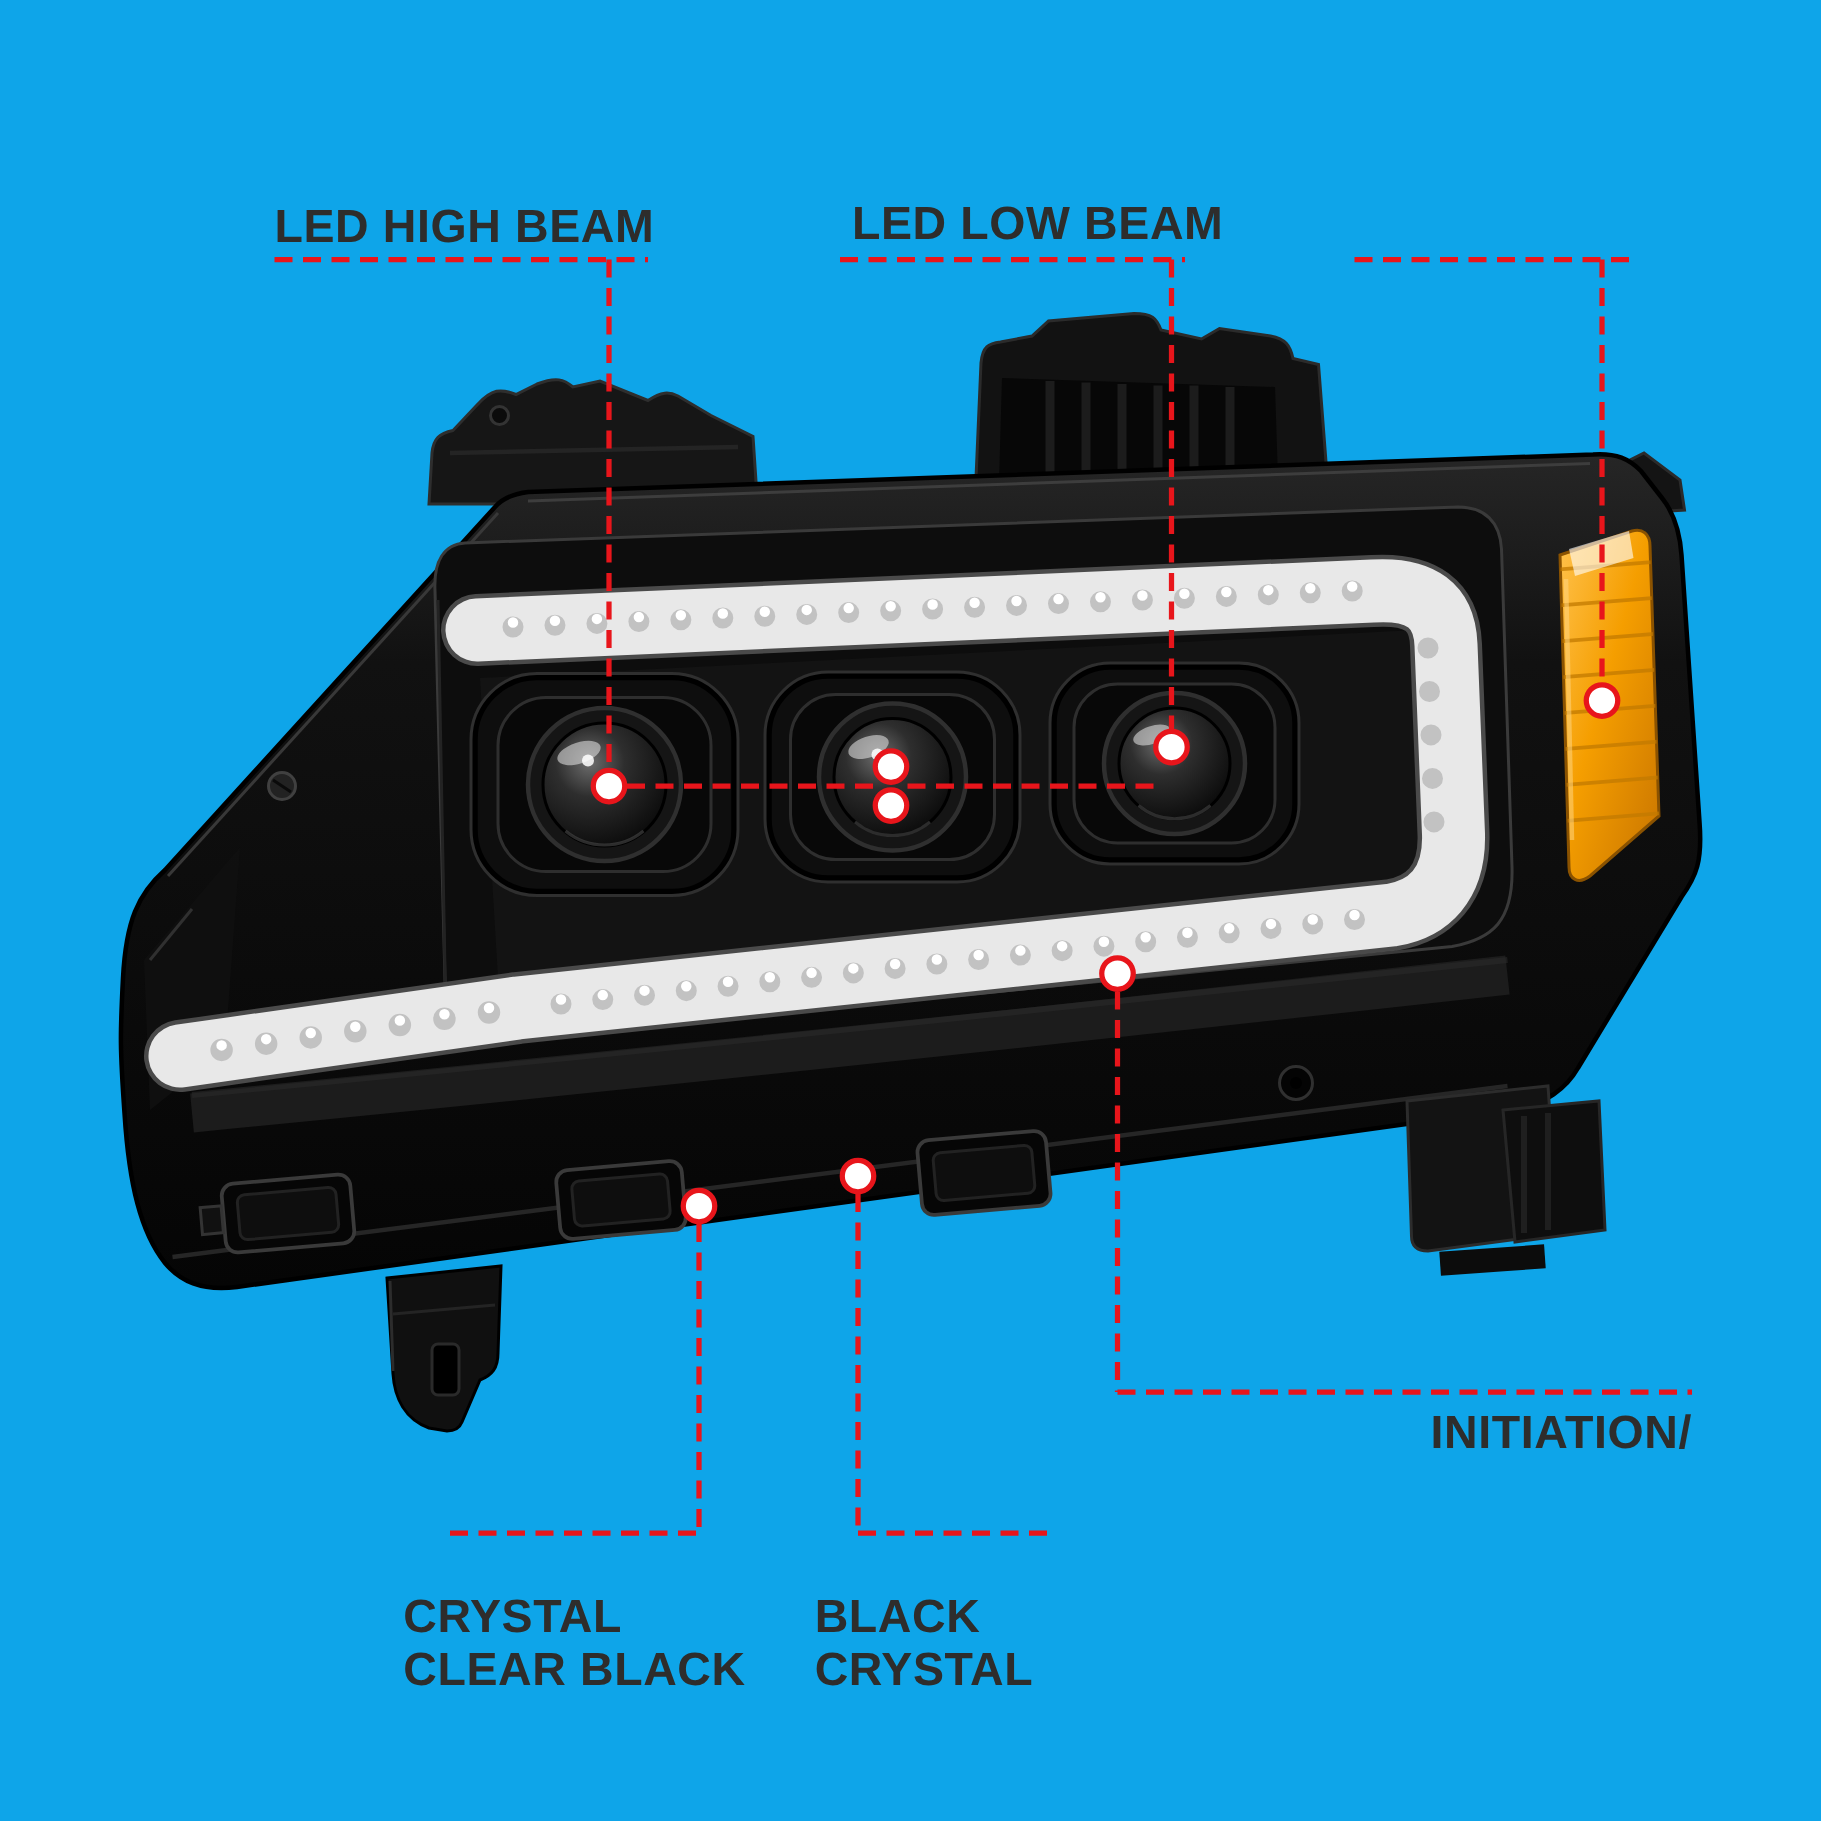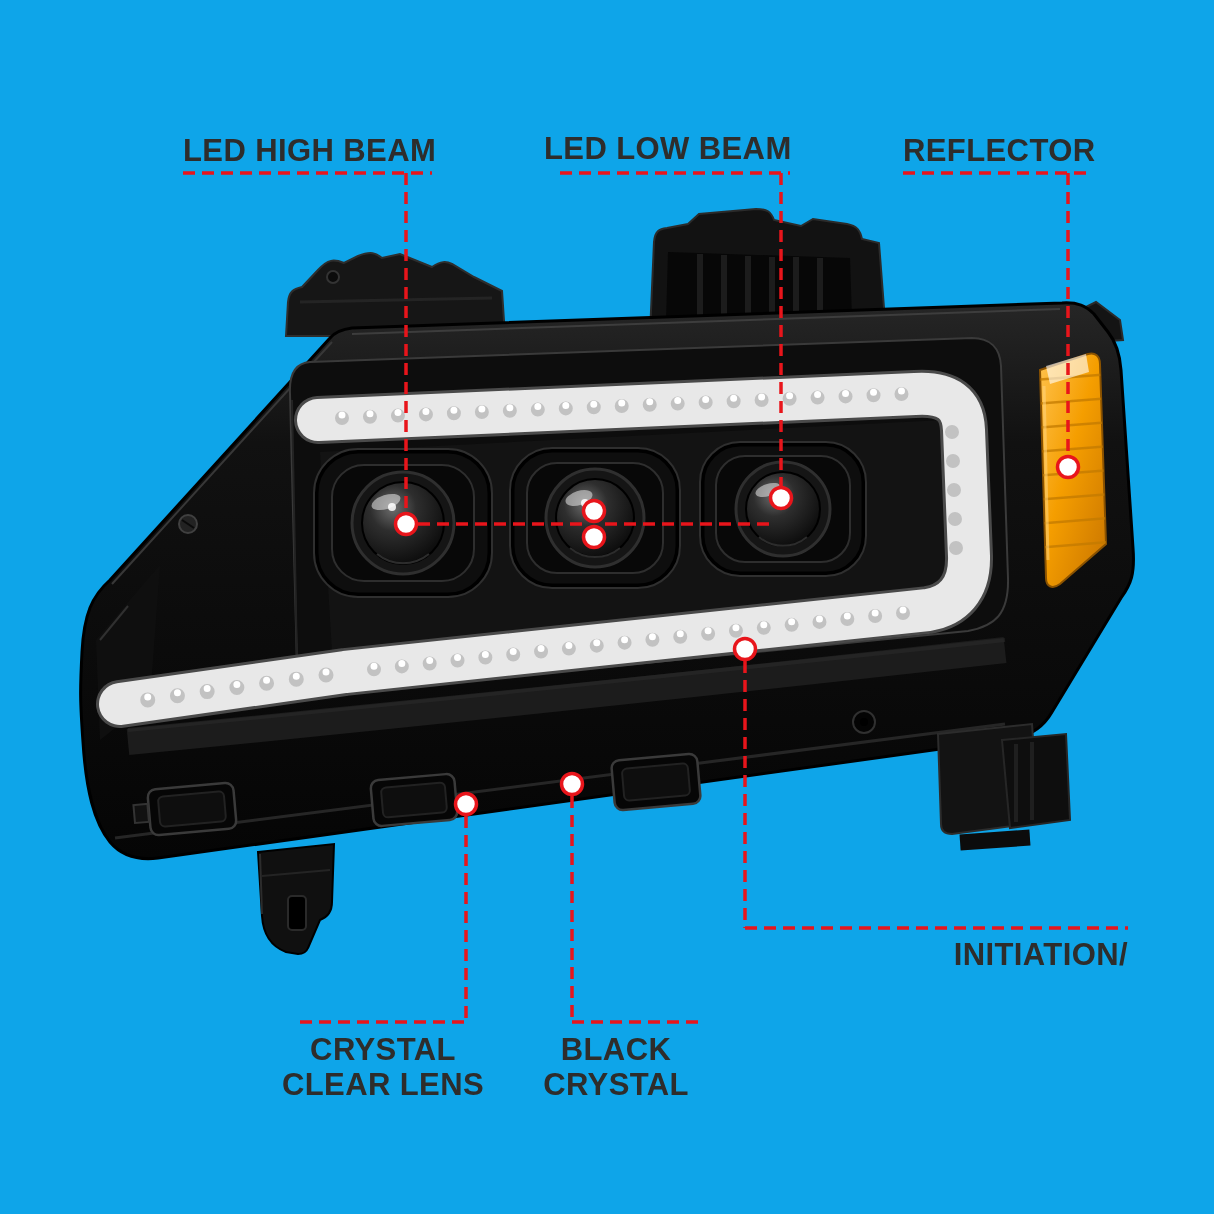--- a/index.html
+++ b/index.html
@@ -1,21 +1,21 @@
 <!DOCTYPE html>
 <html><head>
 <meta charset="utf-8">
 <style>
   html,body{margin:0;padding:0;background:#ffffff;}
   .stage{position:relative;width:1214px;height:1214px;background:#0ea5e9;overflow:hidden;
          font-family:"Liberation Sans",sans-serif;}
   .art{position:absolute;left:0;top:0;}
   .label{position:absolute;color:#2e2d2c;font-size:31px;font-weight:600;letter-spacing:.4px;
          line-height:35px;white-space:nowrap;}
-  .center{transform:translateX(-50%);text-align:center;}
+  .center{transform:translateX(-50%);text-align:left;margin-top:28px;}
   .right{text-align:right;}
 </style>
 </head>
 <body>
 
 <div class="stage">
 
   <svg class="art" width="1214" height="1214" viewBox="0 0 1214 1214">
     <defs>
       <linearGradient id="bodyG" x1="0" y1="0" x2="0" y2="1">
@@ -190,31 +190,30 @@
       <circle cx="781" cy="498" r="10.5"></circle>
       <circle cx="1068" cy="467" r="10.5"></circle>
       <circle cx="745" cy="649" r="10.5"></circle>
       <circle cx="466" cy="804" r="10.5"></circle>
       <circle cx="572" cy="784" r="10.5"></circle>
     </g>
   </svg>
 
   <div class="label" style="left:183px;top:133px">LED HIGH BEAM</div>
 
-  <div class="label" style="left:544px;top:131px">LED LOW BEAM</div>
-
-  <div class="label" style="left:903px;top:133px">REFLECTOR</div>
+  <div class="label" style="left:568px;top:131px">LED LOW BEAM</div>
+
 
   <div class="label right" style="right:86px;top:937px">
     <div>INITIATION/</div>
   </div>
 
   <div class="label center" style="left:383px;top:1032px">
     <div>CRYSTAL</div>
-    <div>CLEAR LENS</div>
+    <div>CLEAR BLACK</div>
   </div>
 
   <div class="label center" style="left:616px;top:1032px">
     <div>BLACK</div>
     <div>CRYSTAL</div>
   </div>
 
 </div>
 
 </body></html>

